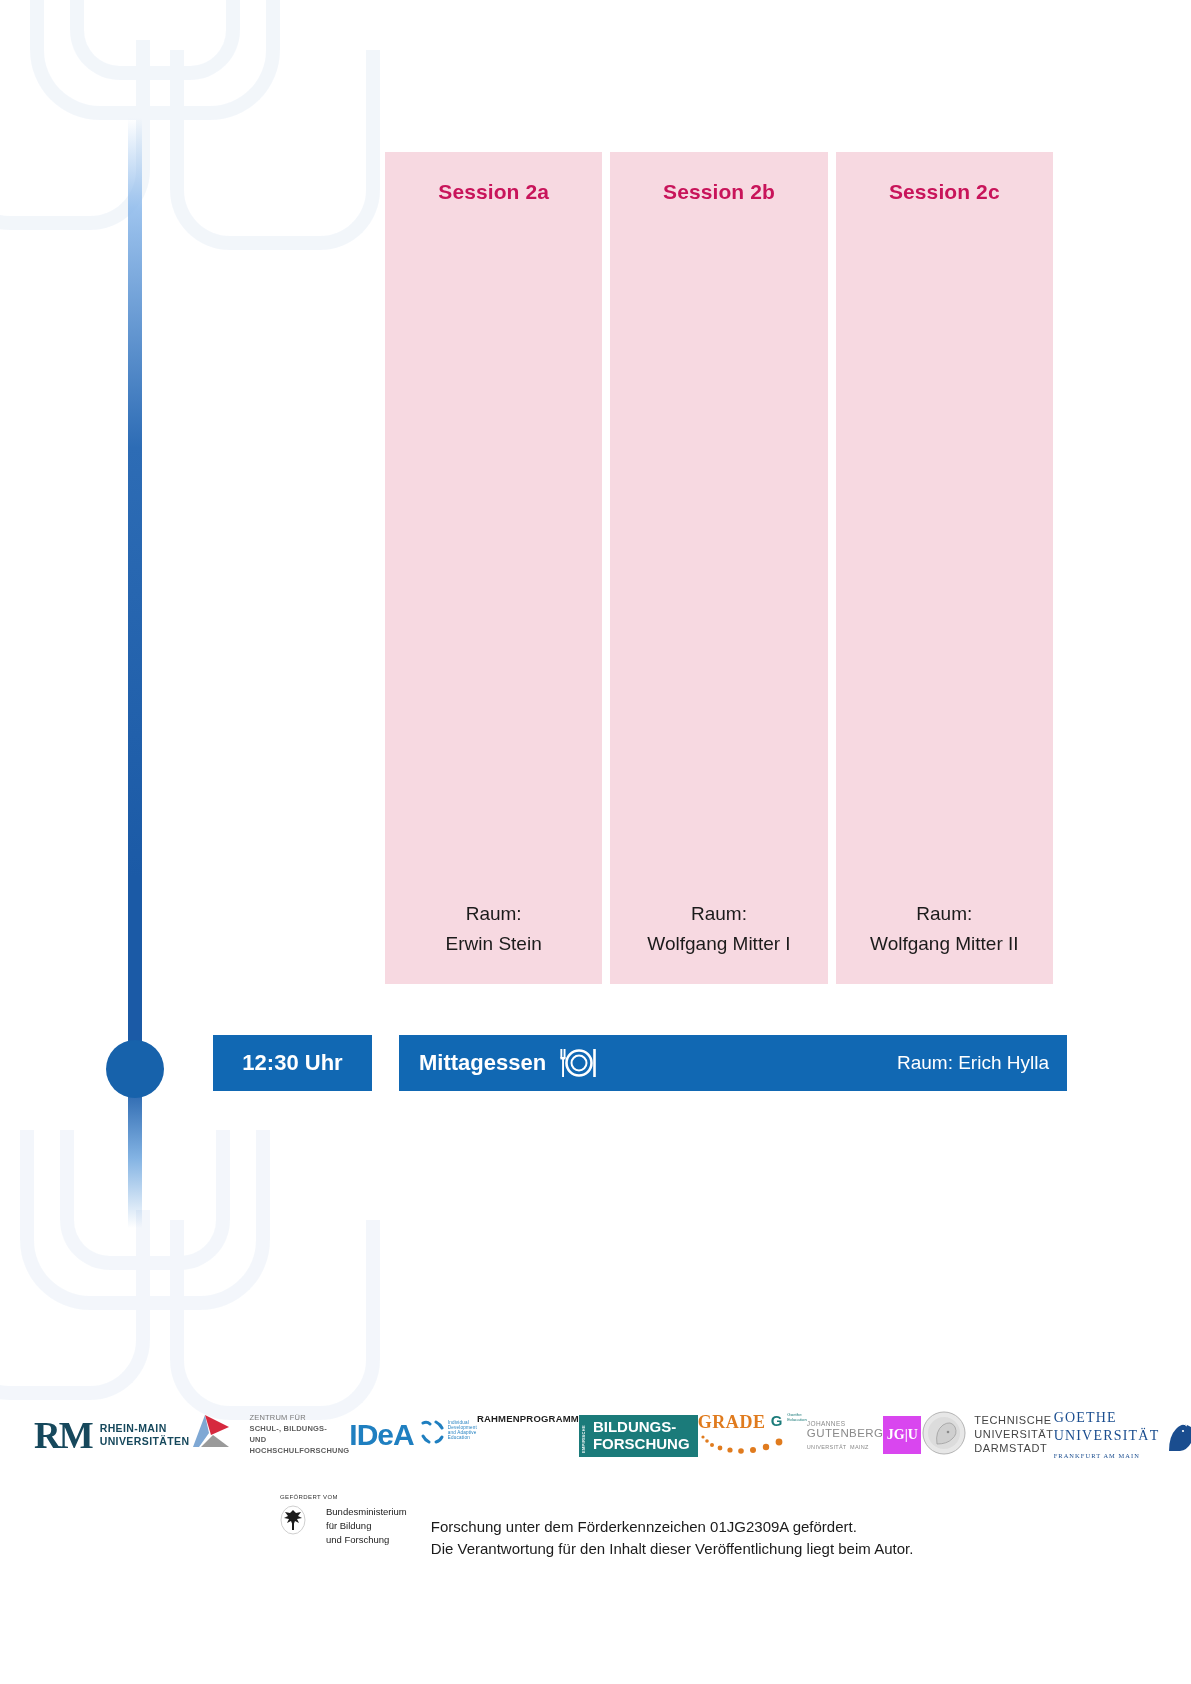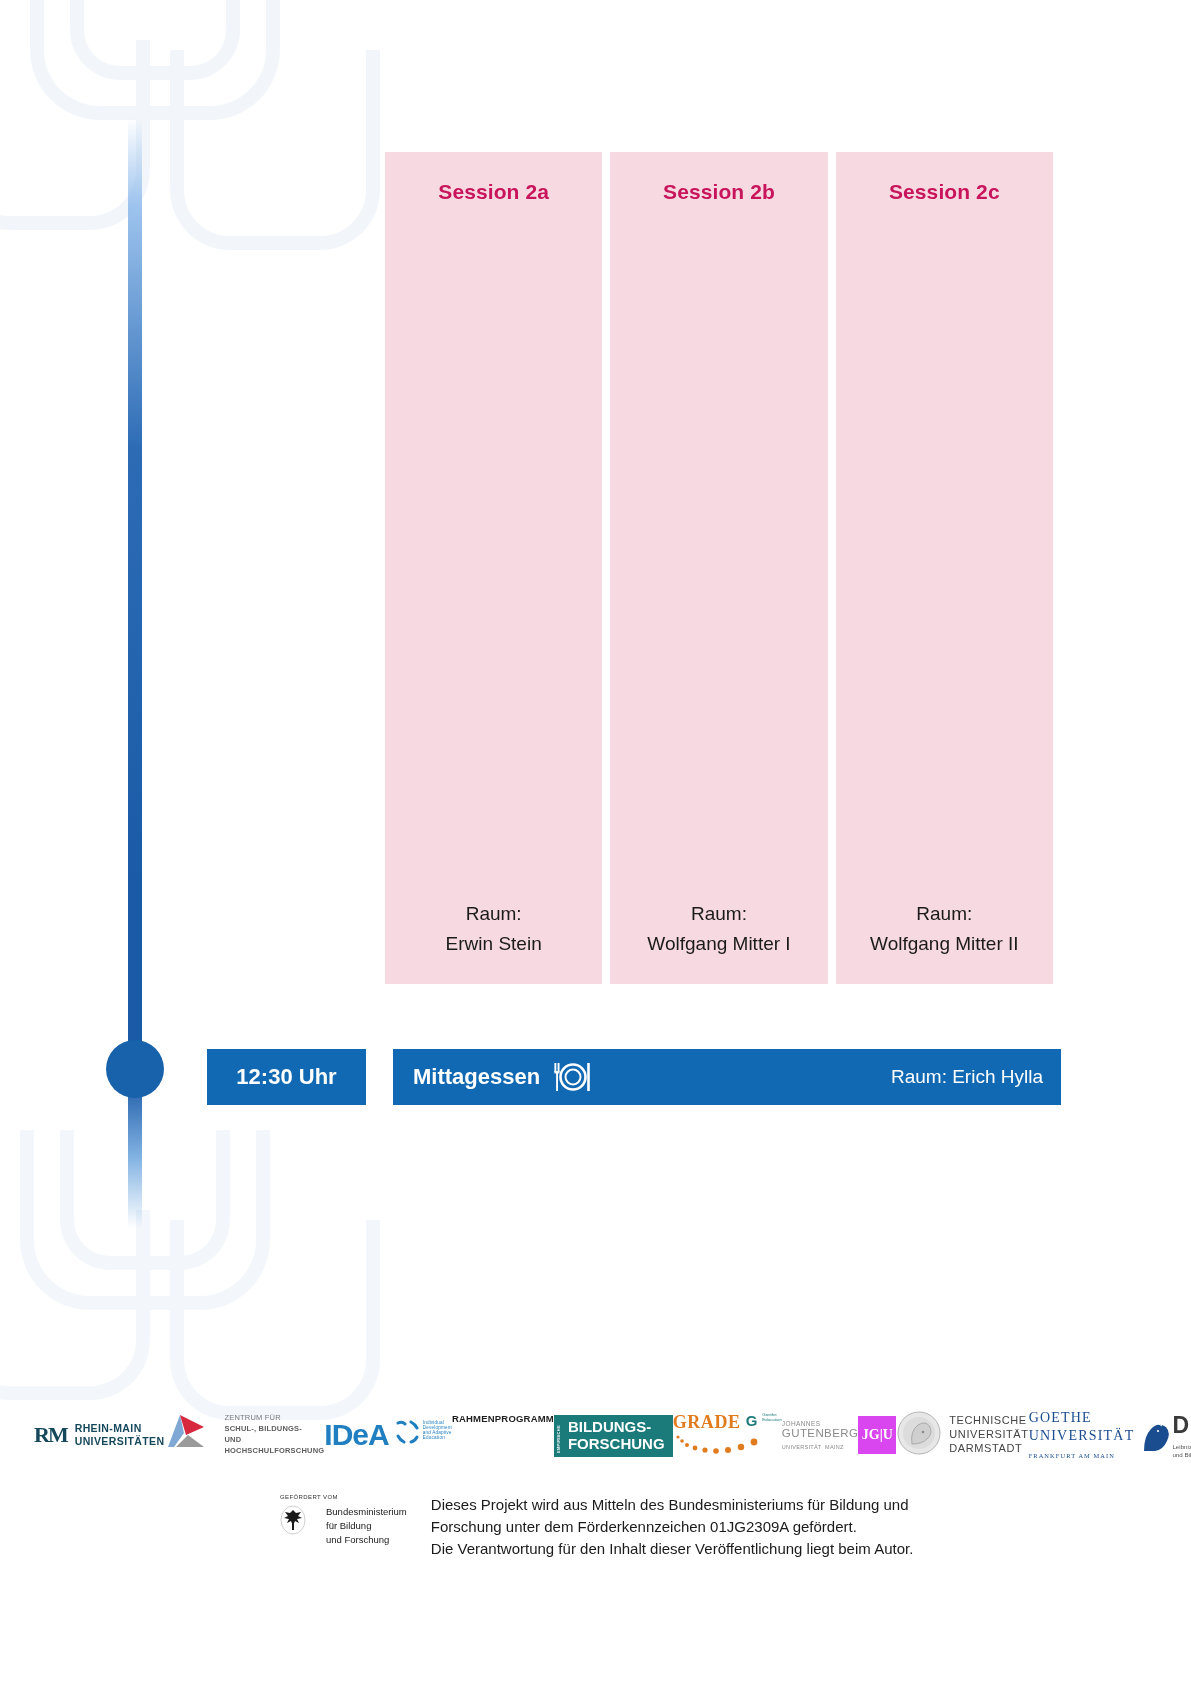--- a/index.html
+++ b/index.html
@@ -99,25 +99,24 @@
     font-size: 19px;
     line-height: 1.55;
     color: #1b1b1b;
   }
   .session-room .room-label { display: block; }
   .session-room .room-name { display: block; }
 
   
   .lunch-row {
     position: absolute;
-    left: 207px;
+    left: 213px;
     top: 1035px;
     width: 942px;
     height: 56px;
-    margin-top: 14px;
   }
   .lunch-time {
     position: absolute;
     left: 0; top: 0;
     width: 159px; height: 56px;
     background: #1168b3;
     display: flex;
     align-items: center;
     justify-content: center;
     color: #ffffff;
@@ -161,21 +160,21 @@
     align-items: center;
     justify-content: space-between;
     padding: 0 34px;
     height: 90px;
   }
   .logo { display: flex; align-items: center; }
 
   
   .lg-rmu { gap: 8px; }
   .rmu-mark {
-    font-size: 22px; font-weight: bold; color: #16485c;
+    font-size: 37px; font-weight: bold; color: #16485c;
     letter-spacing: -2px; font-family: "Liberation Serif", serif;
   }
   .rmu-text {
     font-size: 10.5px; font-weight: bold; color: #16485c;
     line-height: 1.28; letter-spacing: 0.4px;
   }
 
   
   .lg-zentrum { gap: 16px; }
   .zen-text {
@@ -497,21 +496,21 @@
             <span class="bmbf-name">
               <span>Bundesministerium</span><br>
               <span>für Bildung</span><br>
               <span>und Forschung</span>
             </span>
           </span>
         </div>
       </div>
 
       <div class="funding-text">
-        <span>Dieses Projekt wird aus Mitteln des Bundesministeriums für Bildung und</span><br>
+        <br>
         <span>Forschung unter dem Förderkennzeichen 01JG2309A gefördert.</span><br>
         <span>Die Verantwortung für den Inhalt dieser Veröffentlichung liegt beim Autor.</span>
       </div>
 
     </div>
 
   </div>
 
 </div>
 

